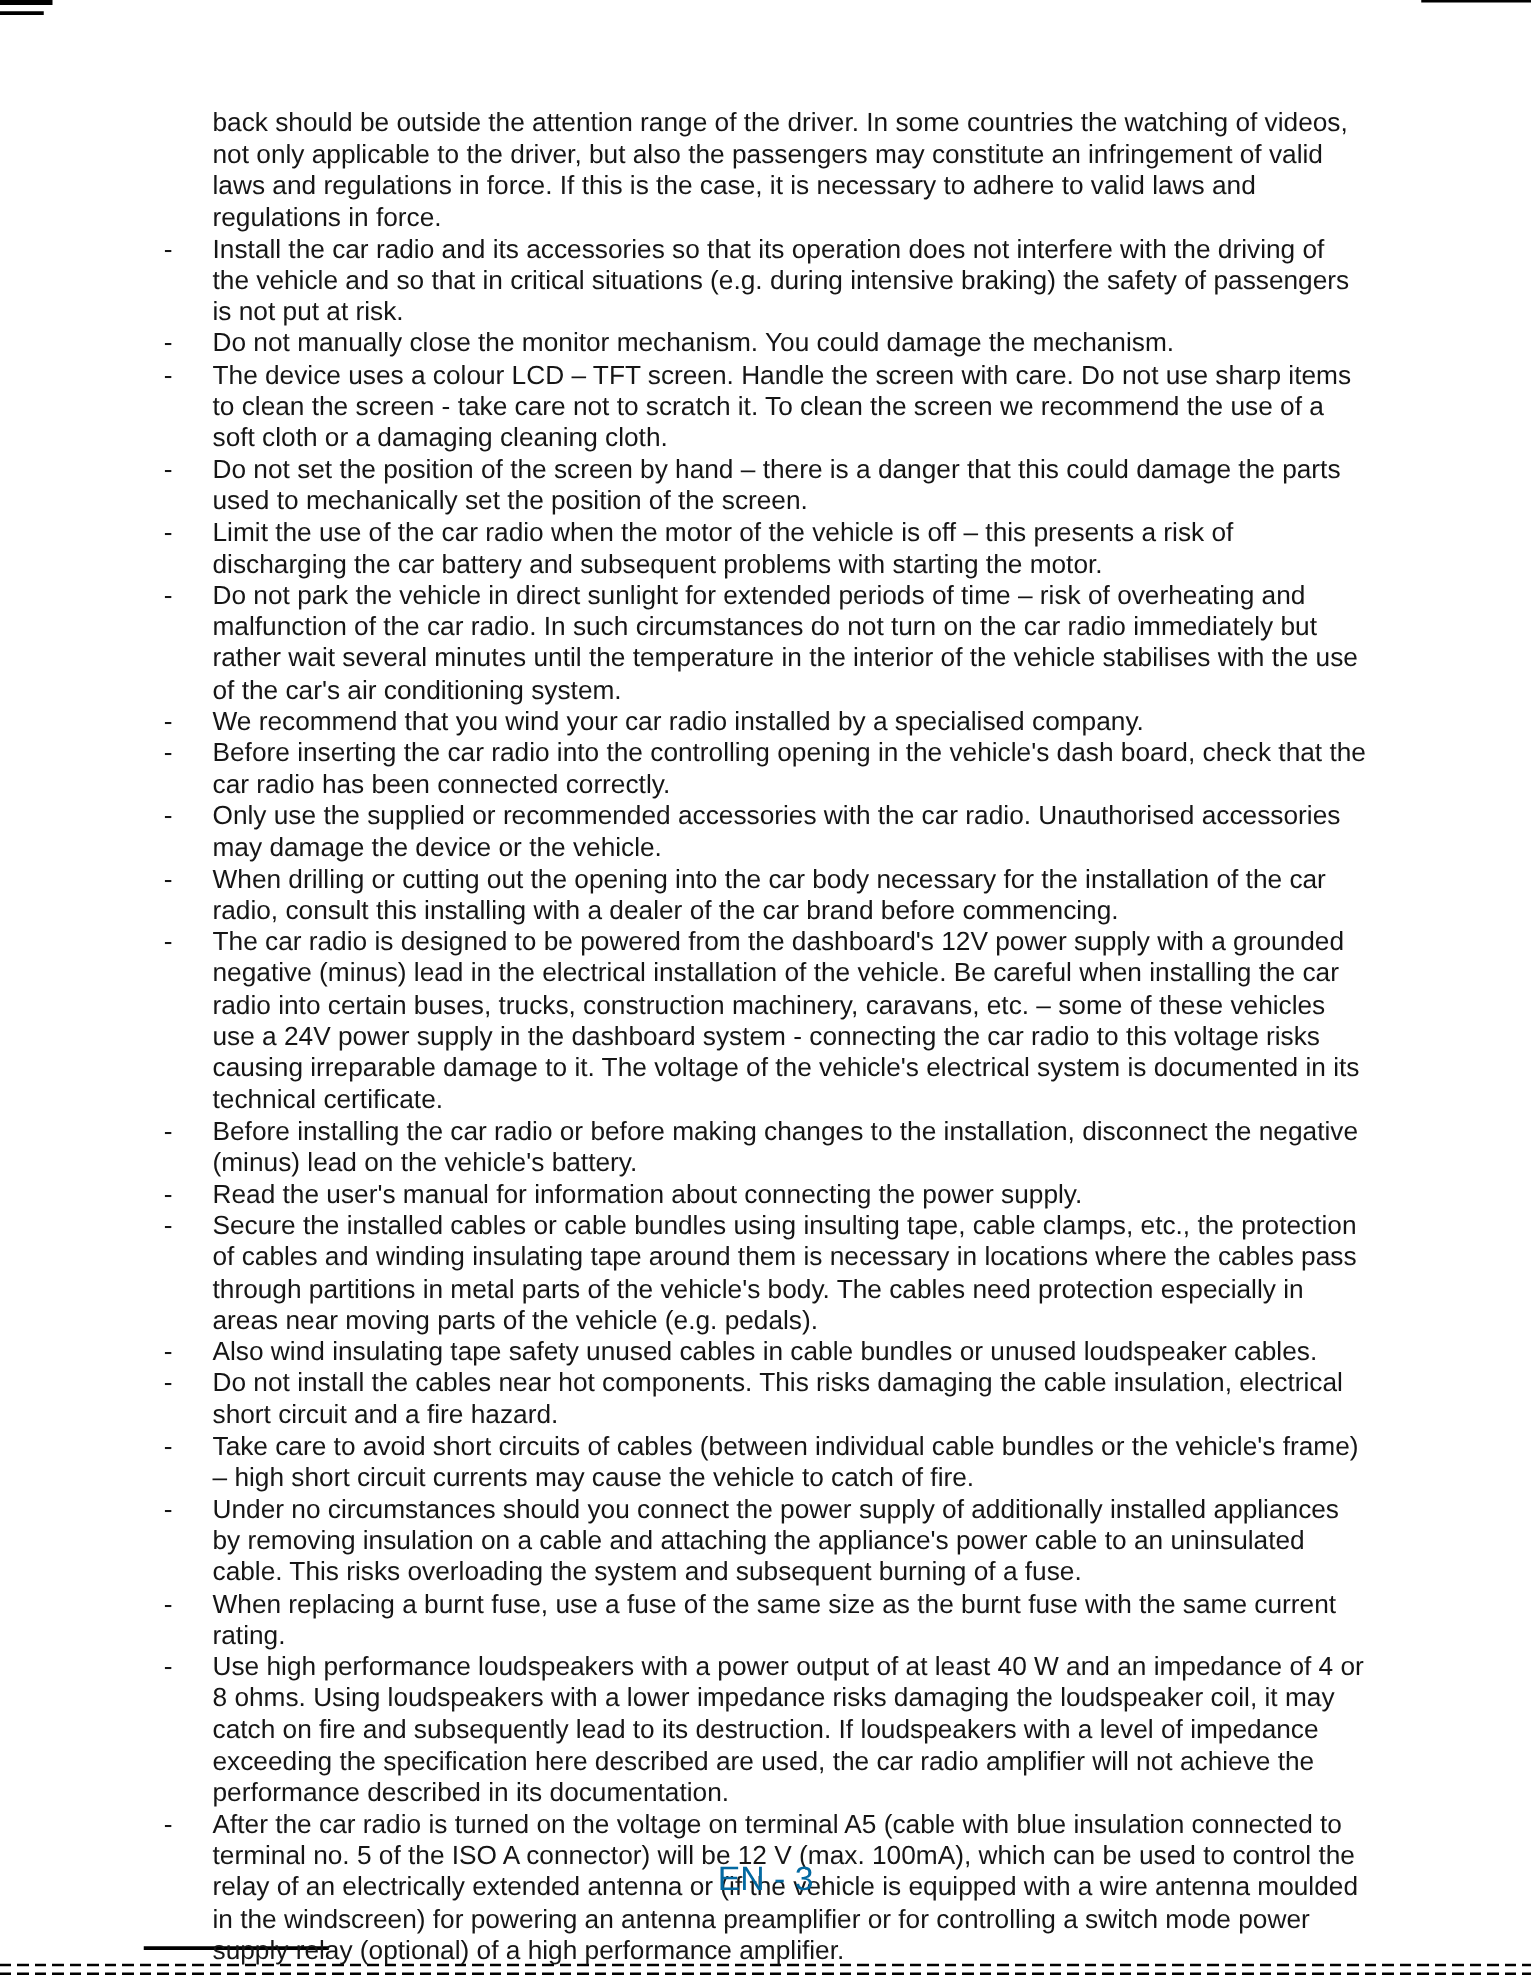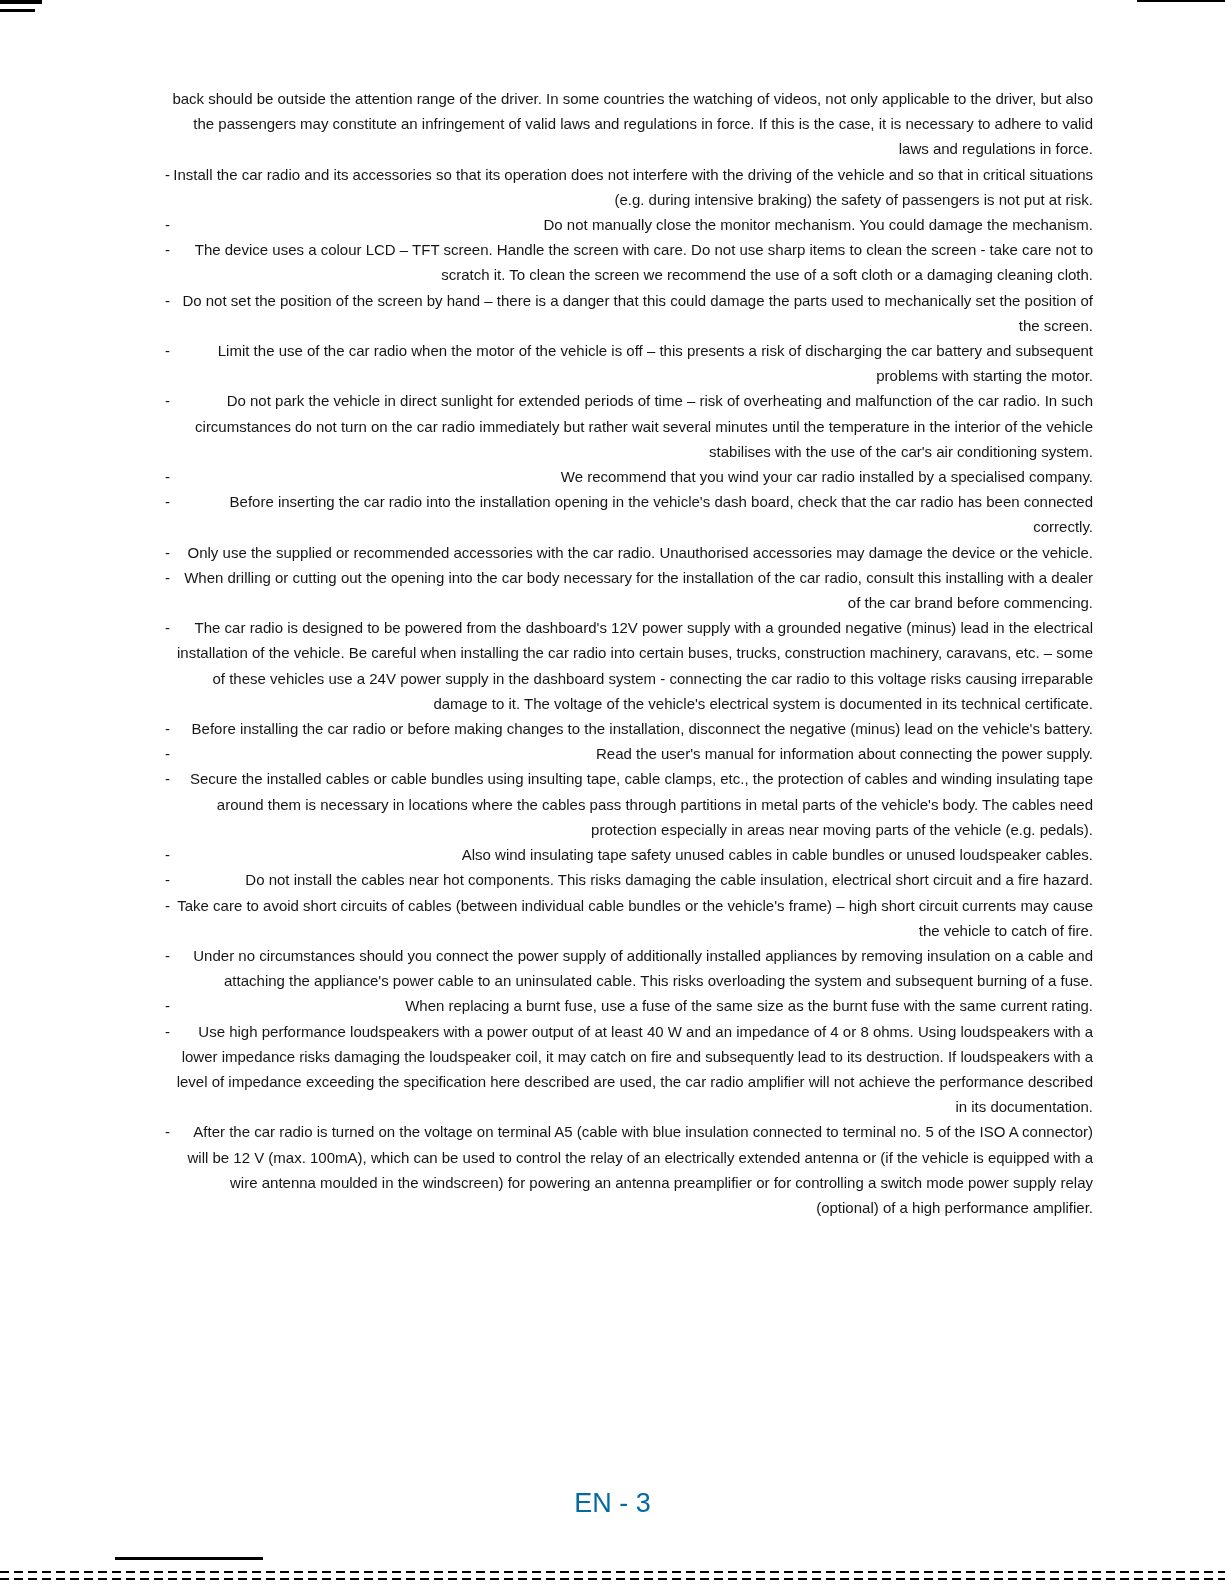--- a/index.html
+++ b/index.html
@@ -14,23 +14,23 @@
     color: #161616;
     position: relative;
     overflow: hidden;
   }
 
   .content {
     position: absolute;
     left: 131px;
     top: 86px;
     width: 962px;
-    font-size: 15px;
+    font-size: 21px;
     line-height: 25.2px;
-    text-align: right;
+    text-align: left;
   }
 
   .intro {
     margin: 0;
     padding-left: 39px;
   }
 
   .bullet-list {
     margin: 0;
     padding: 0;
@@ -122,21 +122,21 @@
     <span class="text">Do not park the vehicle in direct sunlight for extended periods of time – risk of overheating and malfunction of the car radio. In such circumstances do not turn on the car radio immediately but rather wait several minutes until the temperature in the interior of the vehicle stabilises with the use of the car's air conditioning system.</span>
   </div>
 
   <div class="bullet">
     <span class="dash">-</span>
     <span class="text">We recommend that you wind your car radio installed by a specialised company.</span>
   </div>
 
   <div class="bullet">
     <span class="dash">-</span>
-    <span class="text">Before inserting the car radio into the installation opening in the vehicle's dash board, check that the car radio has been connected correctly.</span>
+    <span class="text">Before inserting the car radio into the controlling opening in the vehicle's dash board, check that the car radio has been connected correctly.</span>
   </div>
 
   <div class="bullet">
     <span class="dash">-</span>
     <span class="text">Only use the supplied or recommended accessories with the car radio. Unauthorised accessories may damage the device or the vehicle.</span>
   </div>
 
   <div class="bullet">
     <span class="dash">-</span>
     <span class="text">When drilling or cutting out the opening into the car body necessary for the installation of the car radio, consult this installing with a dealer of the car brand before commencing.</span>

